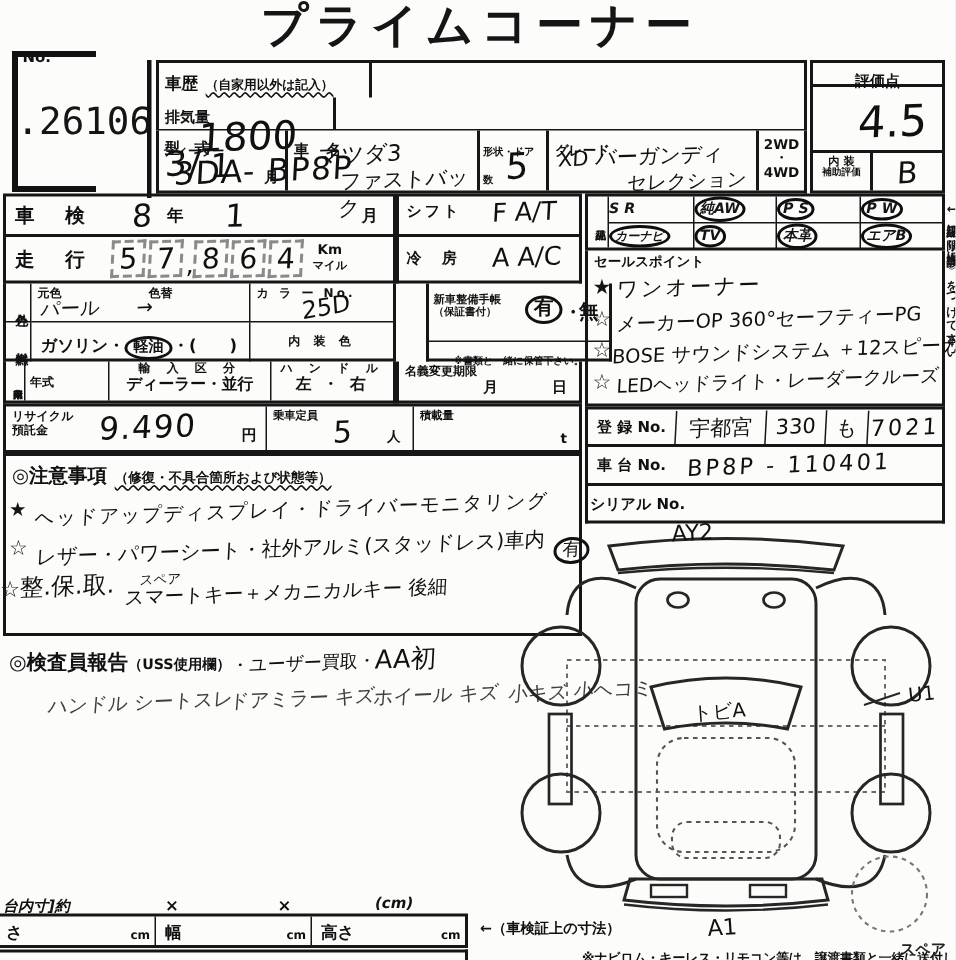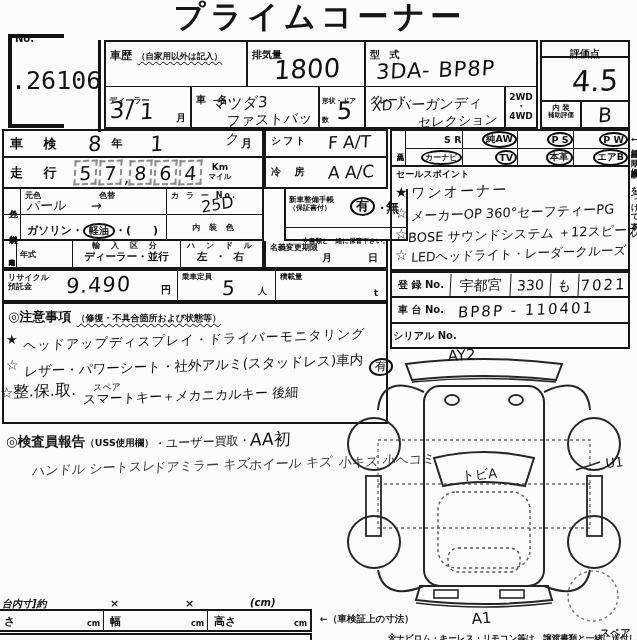--- a/index.html
+++ b/index.html
@@ -18,42 +18,42 @@
   .wavy{text-decoration:underline;text-decoration-style:wavy;text-underline-offset:2px;}
   .nowrap{white-space:nowrap;}
   .cellrow{display:flex;align-items:stretch;}
   .dig{width:23px;height:25px;border:2px dashed #8a8a8a;display:flex;align-items:center;
        justify-content:center;font-size:19px;margin-right:2px;}
   svg text{font-family:"DejaVu Sans",sans-serif;}
   .salesline{display:flex;align-items:center;height:21px;padding-left:3px;}
   .salesline .st{width:16px;font-size:14px;}
   .grid8{flex:1;display:grid;grid-template-columns:1fr 1fr 1fr 1fr;grid-template-rows:1fr 1fr;}
   .grid8>div{border-left:1.5px solid #161616;border-top:1.5px solid #161616;display:flex;
-       align-items:center;justify-content:flex-end;font-size:9.5px;font-weight:bold;}
+       align-items:center;justify-content:flex-start;font-size:9.5px;font-weight:bold;font-style:italic;}
   .grid8>div:nth-child(1),.grid8>div:nth-child(2),.grid8>div:nth-child(3),.grid8>div:nth-child(4){border-top:0;}
   .grid8>div:nth-child(1),.grid8>div:nth-child(5){border-left:0;}
   .mini-circ{display:inline-block;border:2px solid #0e0e0e;border-radius:50%;padding:0 2px;min-width:16px;text-align:center;}
 </style>
 </head>
 <body>
 
 <div id="sheet">
 
   <div class="abs" style="left:120px;top:-4px;width:400px;text-align:center;font-size:31px;font-weight:bold;letter-spacing:5px;">プライムコーナー</div>
 
   <div class="abs" style="left:2px;top:28px;width:102px;height:102px;">
     <div class="abs" style="left:6px;top:6px;width:4px;height:94px;background:#121212;"></div>
     <div class="abs" style="left:6px;top:6px;width:56px;height:4px;background:#121212;"></div>
     <div class="abs" style="left:6px;top:96px;width:56px;height:4px;background:#121212;"></div>
     <div class="abs" style="left:96px;top:12px;width:3px;height:92px;background:#121212;"></div>
     <div class="abs lbl" style="left:13px;top:5px;font-size:10px;">No.</div>
     <div class="abs" style="left:9px;top:38px;font-size:25px;font-family:'DejaVu Sans Mono',monospace;letter-spacing:0px;">.26106</div>
   </div>
 
-  <div class="abs cellrow" style="left:104px;top:40px;width:434px;height:47px;border:2.5px solid #161616;border-bottom:1.5px solid #161616;">
+  <div class="abs cellrow" style="left:104px;top:40px;width:434px;height:47px;border:2.5px solid #161616;border-bottom:1.5px solid #161616;flex-direction:column;">
     <div style="width:142px;border-right:2px solid #161616;padding:2px 4px;">
       <span class="lbl" style="font-size:11px;">車歴</span>
       <span class="lbl wavy" style="font-size:8.5px;">（自家用以外は記入）</span>
     </div>
     <div style="width:118px;border-right:2px solid #161616;padding:1px 4px;position:relative;">
       <span class="lbl" style="font-size:10px;">排気量</span>
       <span class="hand abs" style="left:26px;top:12px;font-size:26px;">1800</span>
     </div>
     <div style="flex:1;padding:1px 4px;position:relative;">
       <span class="lbl" style="font-size:10px;letter-spacing:3px;">型 式</span>

